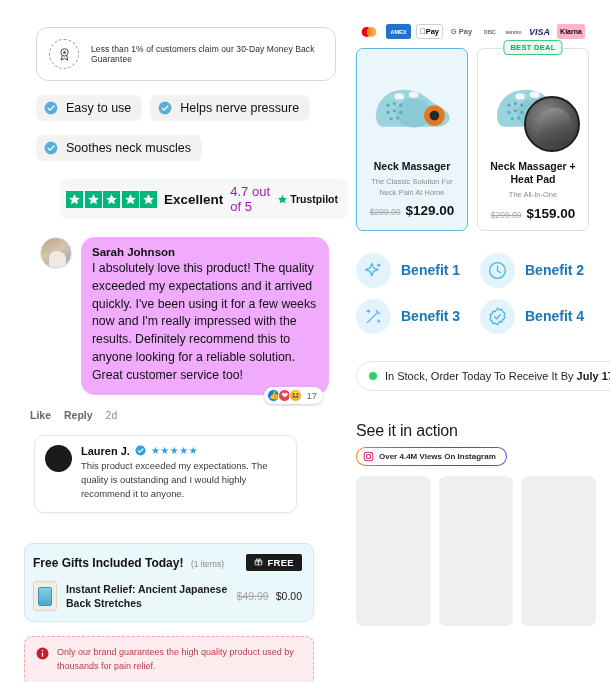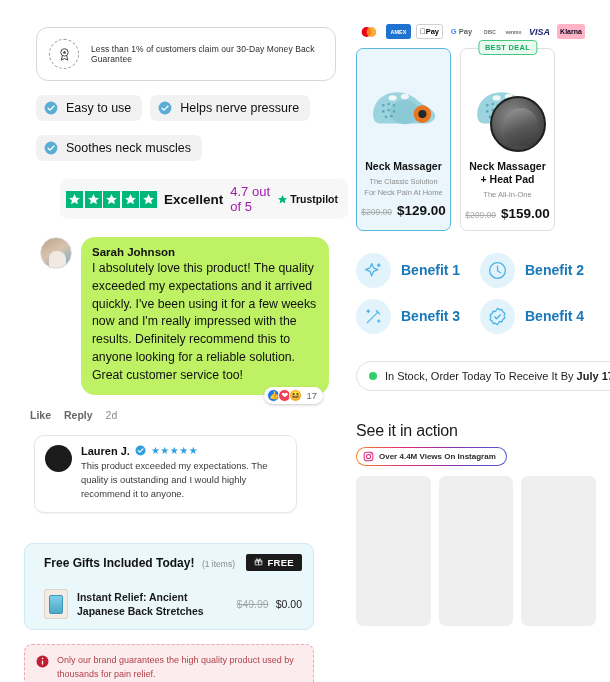--- a/index.html
+++ b/index.html
@@ -69,21 +69,21 @@
     width: 32px; height: 32px; min-width: 32px; border-radius: 50%;
     background: linear-gradient(150deg,#b9a08a 0%, #d8c3ad 45%, #7aa7c7 100%);
     border: 1px solid #e3e3e3;
     overflow: hidden; position: relative;
   }
   .avatar1::after {
     content:""; position:absolute; left:8px; top:13px; width:17px; height:19px;
     background:#efe9e2; border-radius: 40% 45% 20% 25%;
   }
   .bubble {
-    background: #bef264; border-radius: 14px;
+    background: #f0abfc; border-radius: 14px;
     padding: 9px 11px 10px 11px; width: 248px; position: relative;
   }
   .rv-name { font-size: 11.5px; font-weight: bold; color: #111; margin-bottom: 2px; }
   .rv-body { font-size: 12.3px; line-height: 1.45; color: #111; }
   .reactions {
     position: absolute; right: 6px; bottom: -9px;
     background: #fff; border-radius: 12px;
     box-shadow: 0 1px 3px rgba(0,0,0,.22);
     padding: 2px 6px 2px 3px;
     display: flex; align-items: center; gap: 1px;
@@ -111,31 +111,31 @@
   .rv2-head { display: flex; align-items: center; gap: 5px; margin-bottom: 2px; }
   .rv2-name { font-size: 11px; font-weight: bold; color: #111; }
   .verified { width: 11px; height: 11px; }
   .rv2-stars { display: flex; gap: 1px; color: #2f9fe0; font-size: 10px; letter-spacing: .5px; }
   .rv2-body { font-size: 9.4px; line-height: 1.5; color: #3a3a3a; }
 
   
   .gifts {
     margin: 30px 0 0 6px; width: 290px;
     background: #eaf7fb; border: 1px solid #cfe9f2; border-radius: 9px;
-    padding: 9px 11px 10px 19px;
+    padding: 9px 11px 10px 8px;
   }
   .gifts-head { display: flex; align-items: center; justify-content: space-between; }
   .gifts-title { font-size: 12px; font-weight: bold; color: #111; }
   .gifts-count { font-size: 8.5px; color: #8a8a8a; font-weight: normal; margin-left: 3px; }
   .free-badge {
     background: #1b1b1b; color: #fff; border-radius: 2px;
     font-size: 9.5px; font-weight: bold; padding: 3px 8px;
     display: flex; align-items: flex-start; gap: 4px; letter-spacing: .3px;
   }
-  .gift-item { display: flex; align-items: center; gap: 9px; margin-top: 18px; }
+  .gift-item { display: flex; align-items: center; gap: 9px; margin-top: 10px; }
   .gift-thumb {
     width: 24px; height: 30px; min-width: 24px; border-radius: 3px;
     background: #f3ece4; border: 1px solid #ddd3c6;
     display:flex;align-items:center;justify-content:center;
   }
   .gift-thumb i {
     display:block; width: 14px; height: 19px; border-radius: 2px;
     background: linear-gradient(180deg,#7fd0e8 0%, #4ea8c9 100%);
     border: 1px solid #3f95b5;
   }
@@ -167,21 +167,21 @@
   .pay-gpay { width: 27px; background: #fff; color: #5f6368; font-size: 7.5px; }
   .pay-disc { width: 20px; background: #fff; color: #6b6b6b; font-size: 5px; }
   .pay-venmo { width: 17px; background: #fff; color: #6b6b6b; font-size: 5px; }
   .pay-visa { width: 25px; background: #fff; color: #1a1f71; font-size: 9px; font-style: italic; }
   .pay-klarna { width: 28px; background: #ffb3c7; color: #0b051d; font-size: 7px; }
 
   .bundle-title { font-size: 12.5px; font-weight: bold; color: #111; margin-top: 19px; }
 
   .bundles { display: flex; gap: 9px; margin-top: 9px; }
   .bcard {
-    width: 95px; border: 1px solid #dedede; border-radius: 7px;
+    width: 112px; border: 1px solid #dedede; border-radius: 7px;
     background: #fff; padding: 7px 6px 9px 6px; position: relative;
   }
   .bcard.sel { border: 1.6px solid #5bb9e0; background: #eaf6fc; }
   .best-deal {
     position: absolute; top: -9px; left: 50%; transform: translateX(-50%);
     background: #e9fbf0; border: 1px solid #43c97f; color: #17a95c;
     font-size: 7.5px; font-weight: bold; letter-spacing: .3px;
     padding: 2px 6px; border-radius: 4px; white-space: nowrap;
   }
   .bimg { height: 100px; display: flex; align-items: center; justify-content: center; position: relative; }

